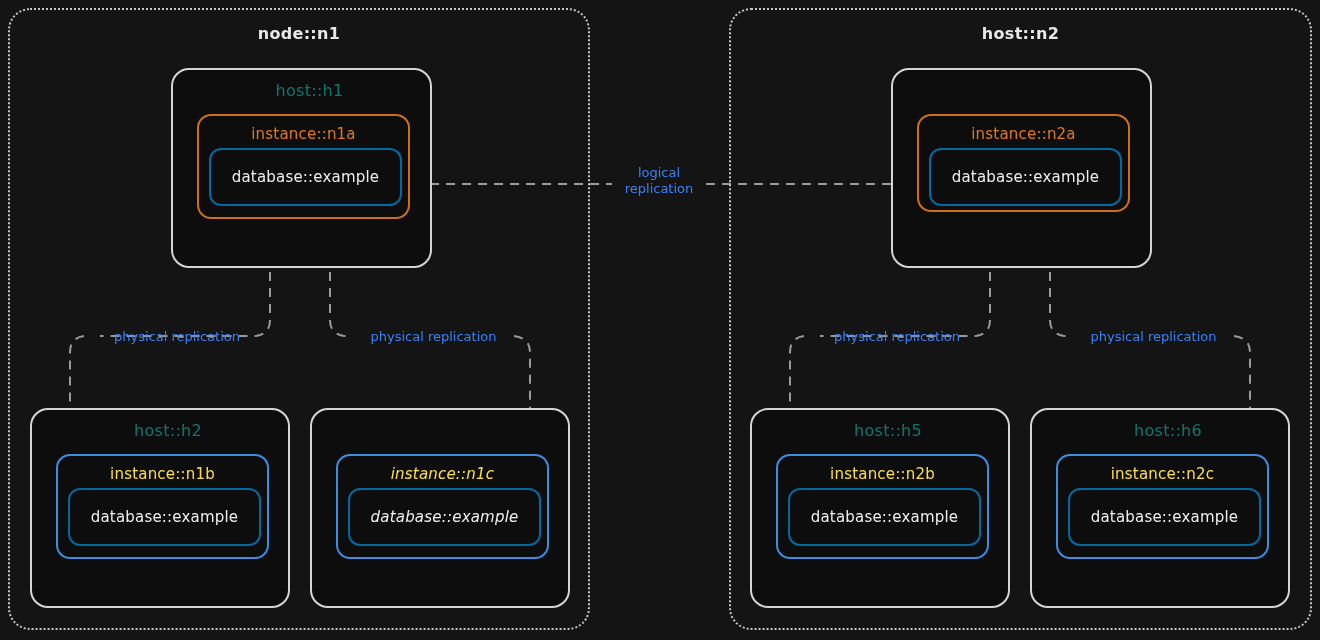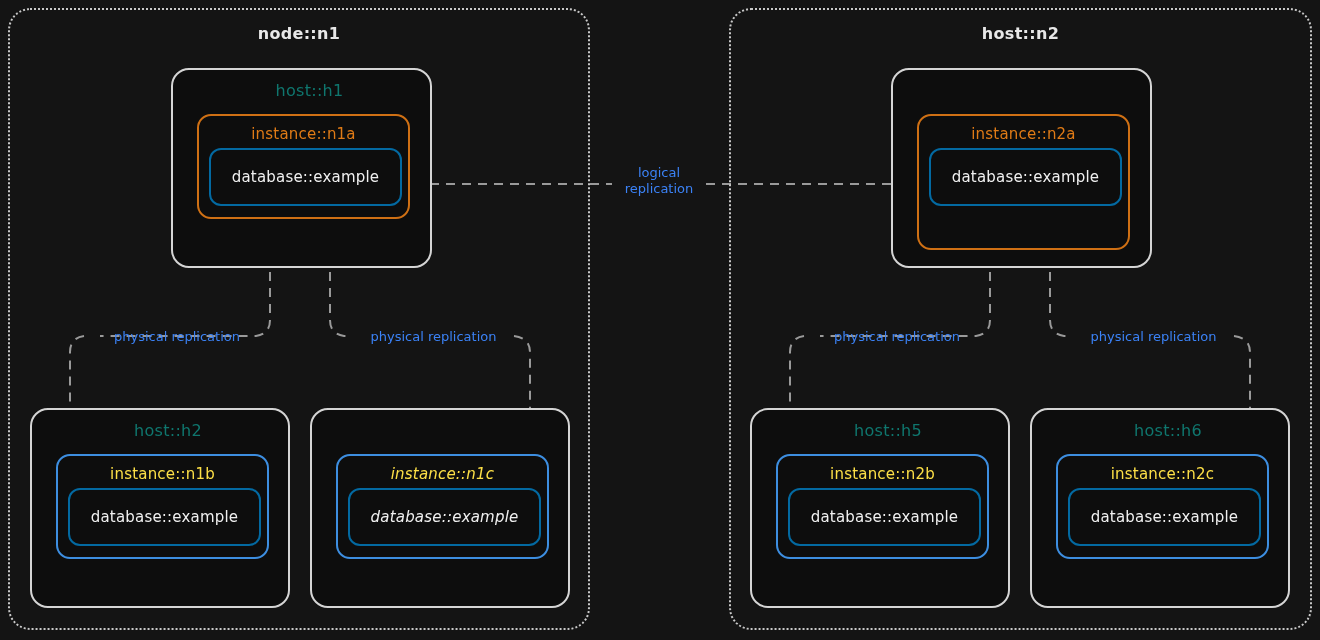--- a/index.html
+++ b/index.html
@@ -125,21 +125,21 @@
         <span class="db-label">database::example</span>
       </div>
     </div>
   </div>
 
   <div class="node" style="left:729px;top:8px;width:583px;height:622px;">
     <div class="node-title">host::n2</div>
   </div>
 
   <div class="host" style="left:891px;top:68px;width:261px;height:200px;">
-    <div class="instance primary" style="left:24px;top:44px;width:213px;height:136px;">
+    <div class="instance primary" style="left:24px;top:44px;width:213px;height:98px;">
       <div class="instance-title">instance::n2a</div>
       <div class="db" style="left:10px;top:32px;width:193px;height:58px;">
         <span class="db-label">database::example</span>
       </div>
     </div>
   </div>
 
   <div class="host" style="left:750px;top:408px;width:260px;height:200px;">
     <div class="host-title">host::h5</div>
     <div class="instance replica" style="left:24px;top:44px;width:213px;height:105px;">

